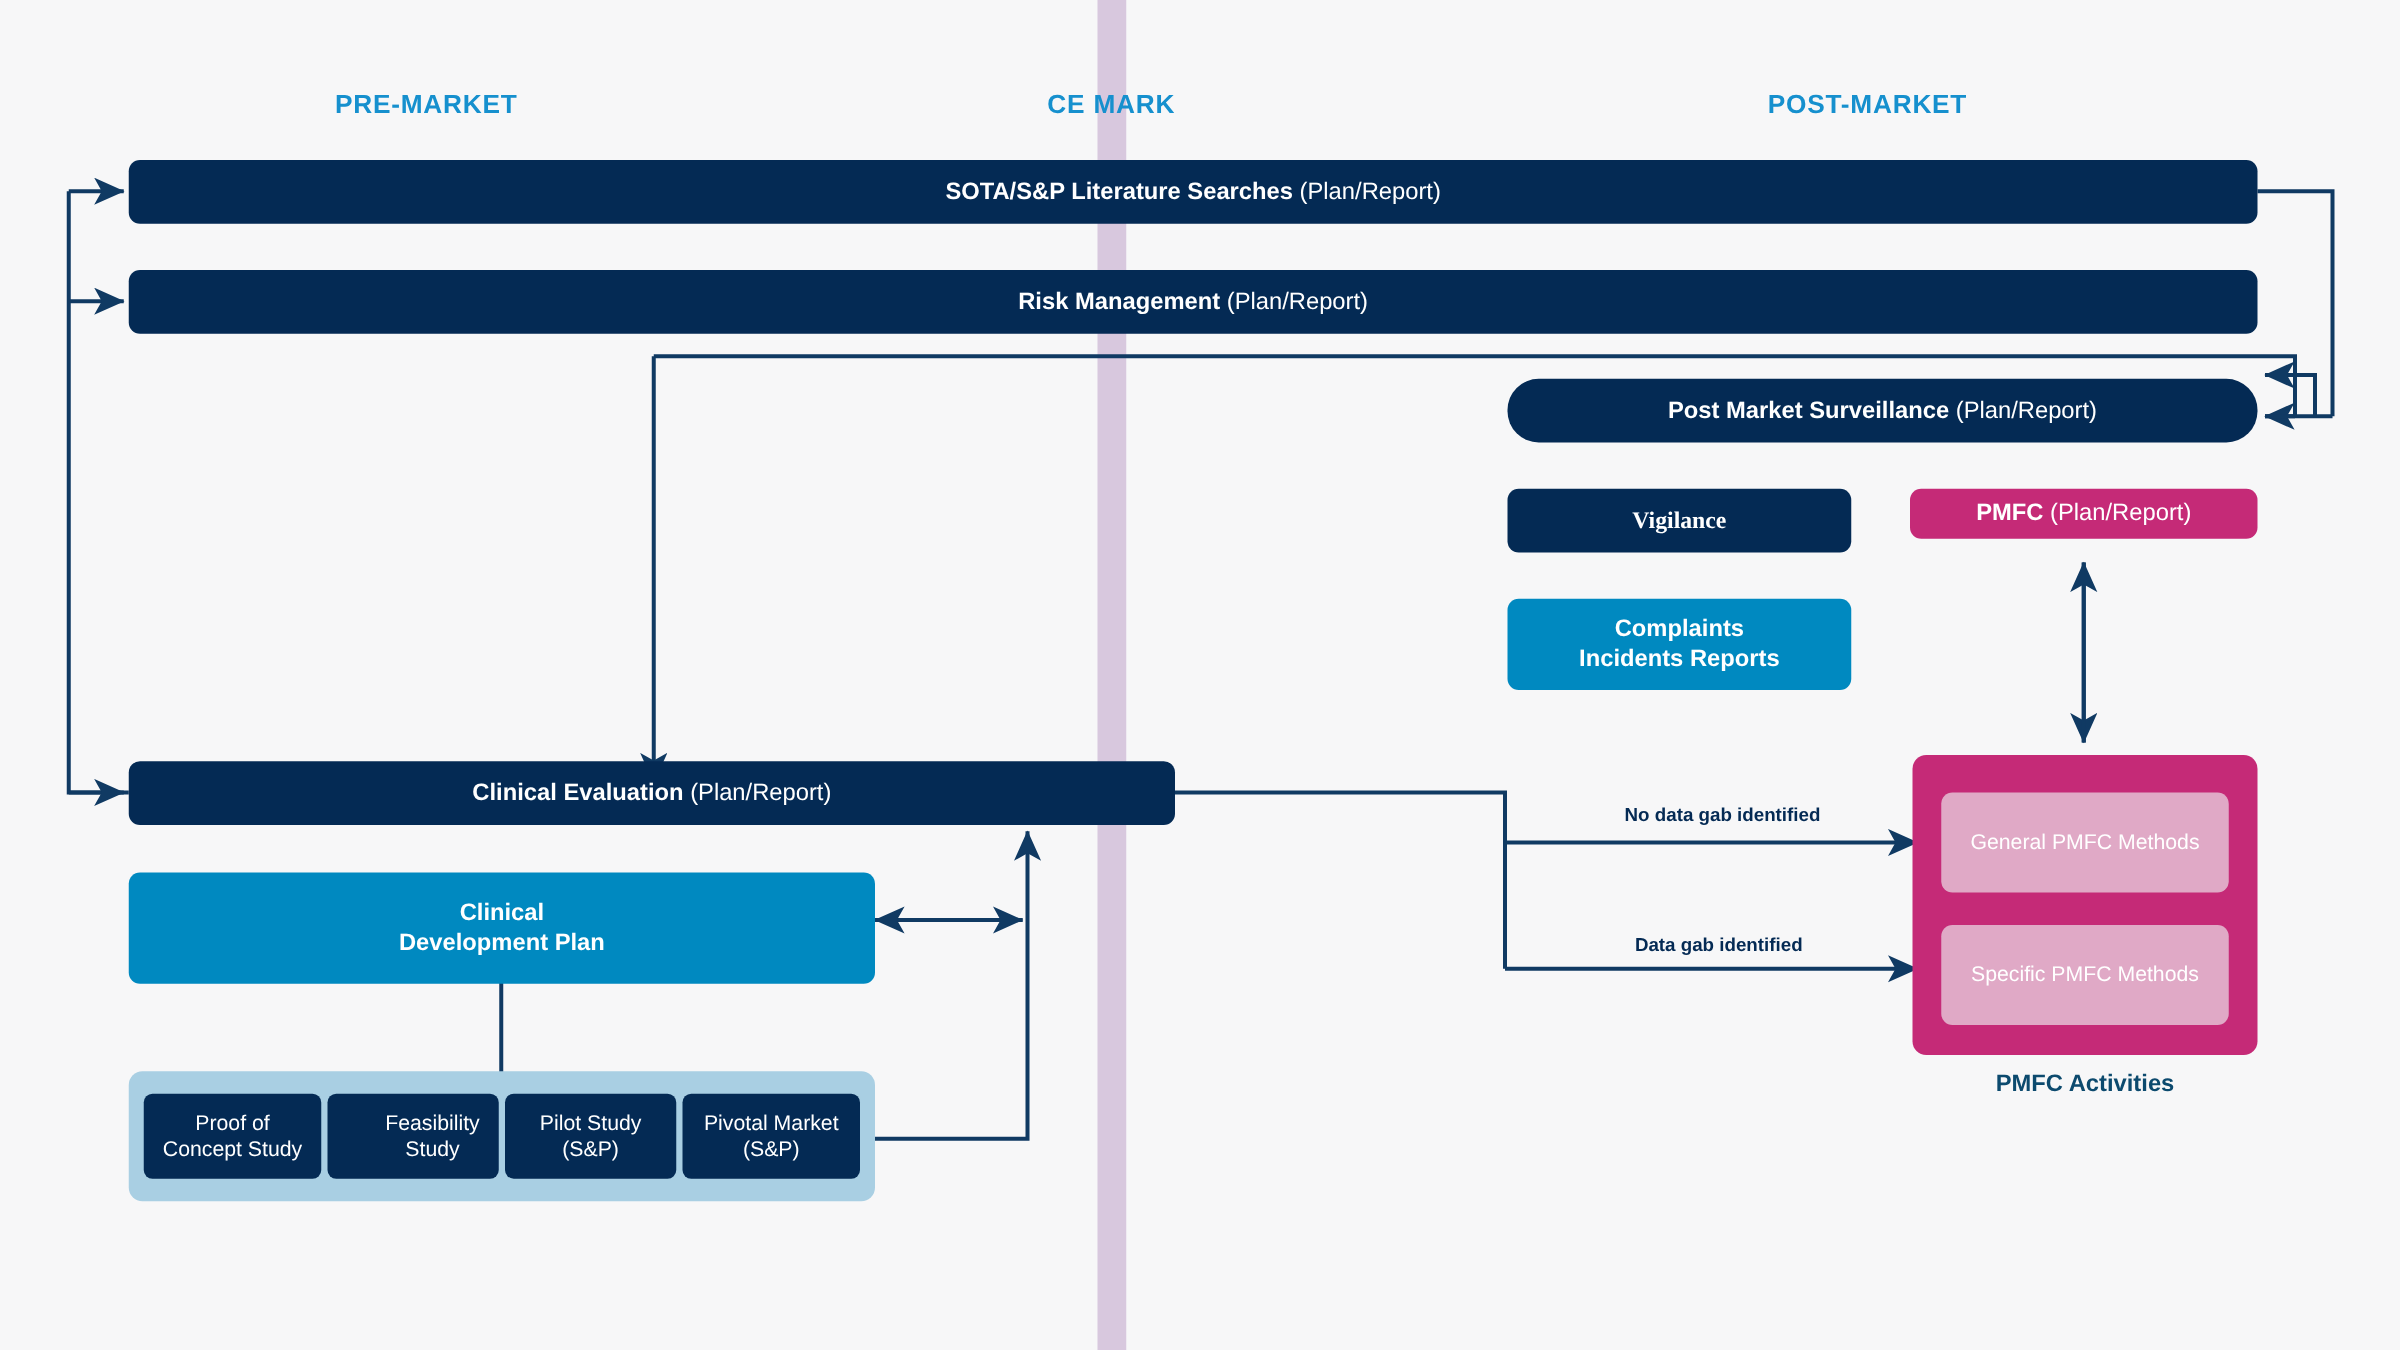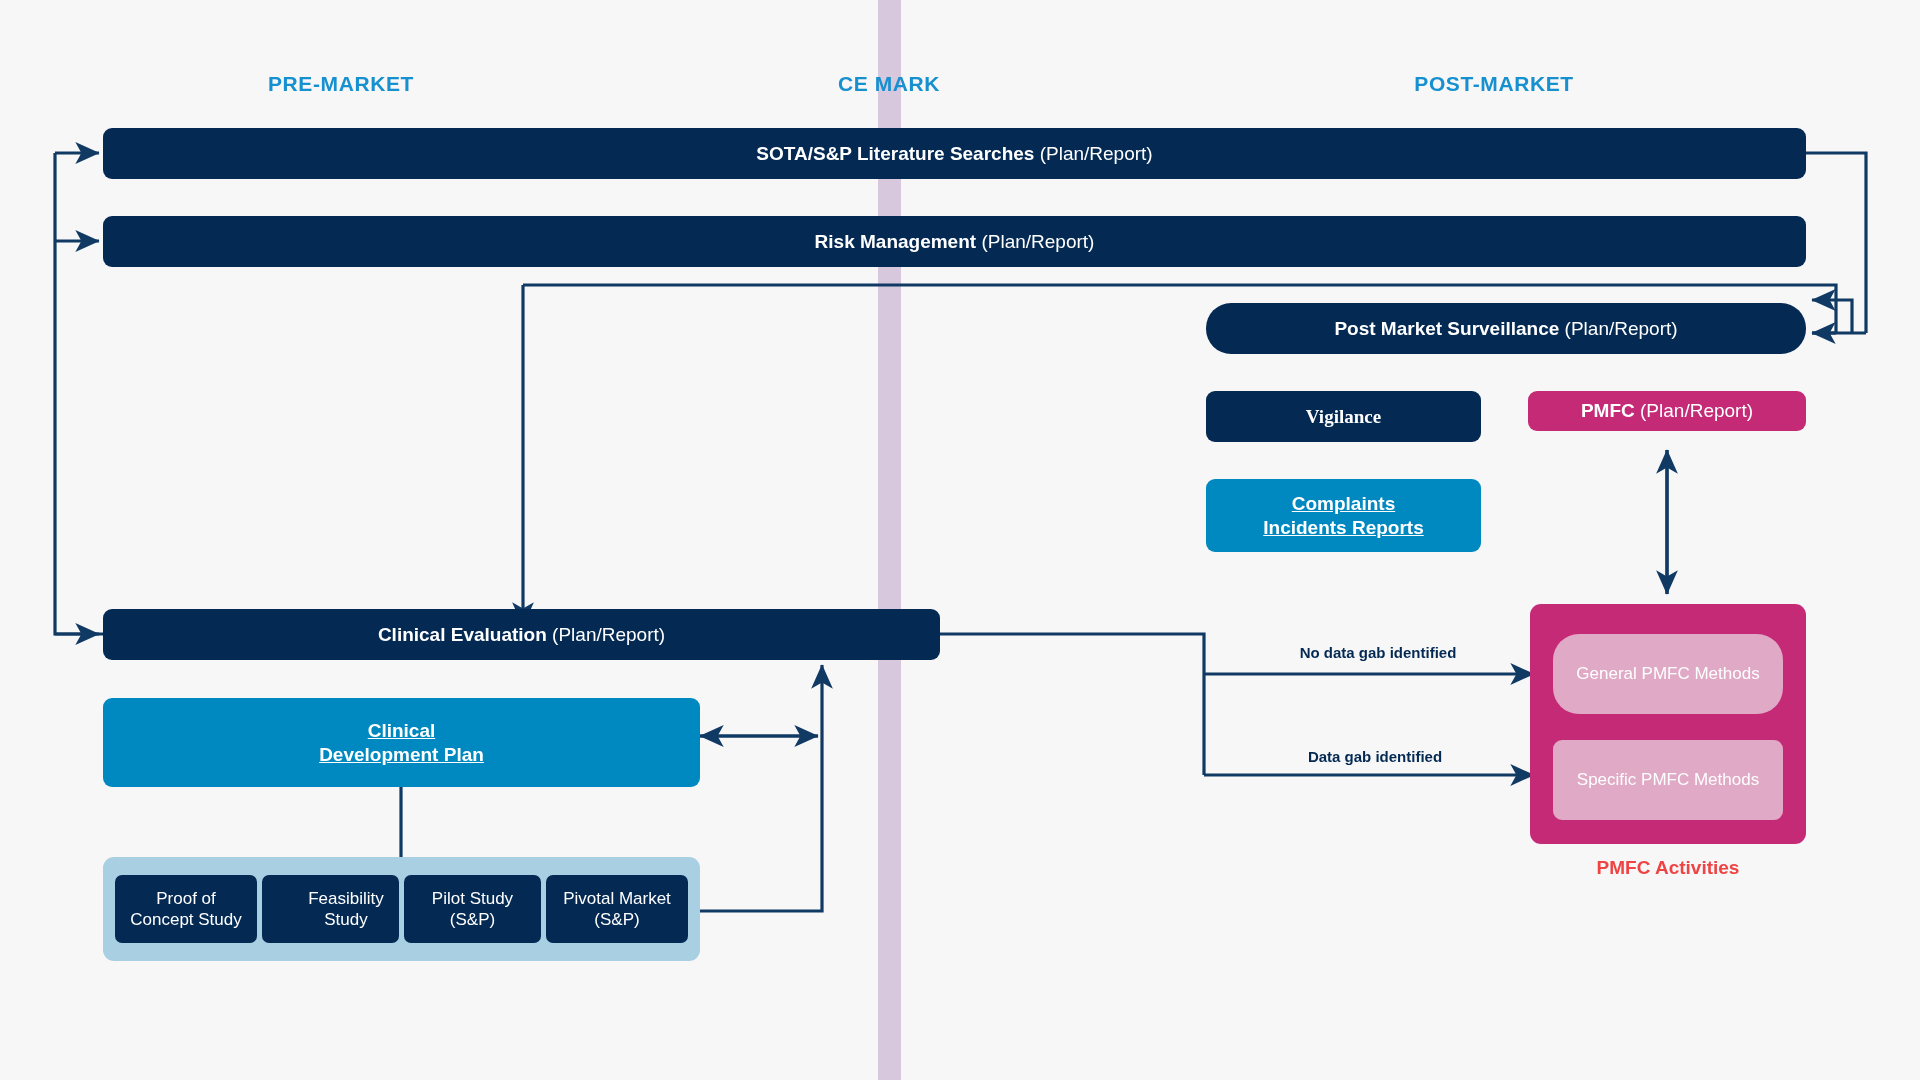--- a/index.html
+++ b/index.html
@@ -31,40 +31,40 @@
   .box{
     position:absolute;
     box-sizing:border-box;
     border-radius:9px;
     display:flex;align-items:center;justify-content:center;
     text-align:center;
     line-height:1.25;
     color:#ffffff;
   }
   .navy{background:#042a54;}
-  .cyan{background:#0089c0;text-decoration:underline;}
+  .cyan{background:#0089c0;}
   .pink{background:#c52a77;}
   .pinklight{background:#e0a9c6;}
   .paleblue{background:#a9cfe3;}
 
   .b-head{font-weight:bold;font-size:19px;}
   .b-head .reg{font-weight:normal;}
   .b-sm{font-size:17px;font-weight:normal;}
 
   
   .conn-label{
     position:absolute;
     font-size:15px;font-weight:bold;color:#042a54;
     white-space:nowrap;transform:translateX(-50%);
   }
 
   
   .caption{
     position:absolute;
-    font-size:19px;font-weight:bold;color:#ef4444;
+    font-size:19px;font-weight:bold;color:#0c4a6e;
     white-space:nowrap;text-align:center;transform:translateX(-50%);
   }
 
   
   #wires{position:absolute;left:0;top:0;width:1920px;height:1080px;}
 </style>
 </head>
 <body>
 
 <div id="stage">
@@ -140,21 +140,21 @@
       <b>Complaints</b><br><b>Incidents Reports</b>
     </span>
   </div>
 
   <div class="box pink b-head" style="left:1528px;top:391px;width:278px;height:40px;">
     <span><b>PMFC</b><span class="reg"> (Plan/Report)</span></span>
   </div>
 
   <div class="box pink" style="left:1530px;top:604px;width:276px;height:240px;border-radius:11px;"></div>
 
-  <div class="box pinklight b-sm" style="left:1553px;top:634px;width:230px;height:80px;border-radius:26px;">
+  <div class="box pinklight b-sm" style="left:1553px;top:634px;width:230px;height:80px;">
     <span>General PMFC Methods</span>
   </div>
 
   <div class="box pinklight b-sm" style="left:1553px;top:740px;width:230px;height:80px;">
     <span>Specific PMFC Methods</span>
   </div>
 
   <div class="caption" style="left:1668px;top:857px;">PMFC Activities</div>
 
   <div class="conn-label" style="left:1378px;top:644px;">No data gab identified</div>

